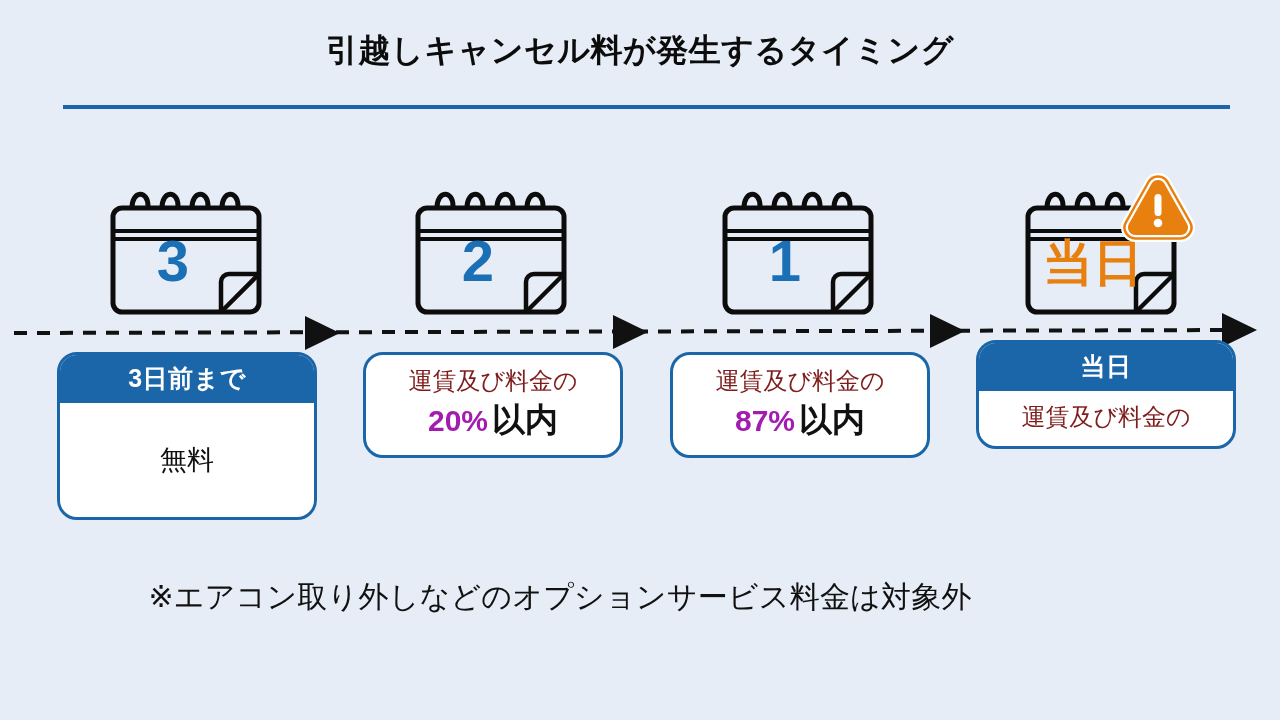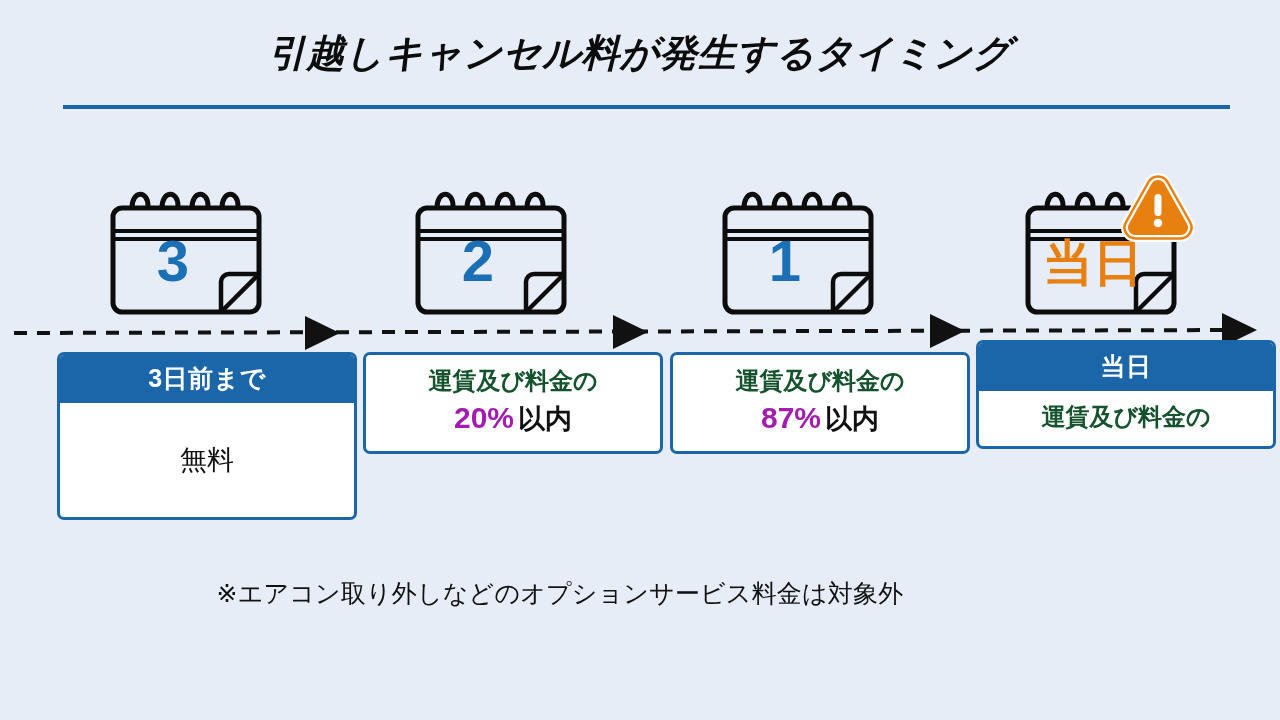--- a/index.html
+++ b/index.html
@@ -22,26 +22,25 @@
     height: 720px;
   }
 
   
   .title {
     position: absolute;
     left: 0;
     top: 33px;
     width: 1280px;
     text-align: center;
-    font-size: 38px;
+    font-size: 32px;
     font-weight: bold;
     color: #0c0c0c;
     letter-spacing: 0.5px;
     line-height: 1.1;
-    font-style: italic;
   }
   .title-rule {
     position: absolute;
     left: 63px;
     top: 105px;
     width: 1167px;
     height: 4px;
     background: #1b66a8;
   }
 
@@ -59,23 +58,23 @@
   .cal {
     position: absolute;
     width: 150px;
     height: 150px;
   }
   .cal svg { display: block; overflow: visible; }
 
   
   .card {
     position: absolute;
-    width: 300px;
+    width: 260px;
     border: 3px solid #1b66a8;
-    border-radius: 7px;
+    border-radius: 20px;
     background: #ffffff;
     overflow: hidden;
     box-sizing: border-box;
   }
   .card-head {
     background: #1b66a8;
     color: #ffffff;
     font-size: 25px;
     font-weight: bold;
     text-align: center;
@@ -84,57 +83,57 @@
     line-height: 1.15;
   }
   .card-body {
     text-align: center;
     color: #111111;
     padding: 11px 4px 14px;
     line-height: 1.28;
   }
   .body-line1 {
     font-size: 24px;
-    font-weight: bold;
-    color: #14532d;
+    font-weight: normal;
+    color: #7f1d1d;
     display: block;
   }
   .body-line2 {
     font-size: 27px;
     display: block;
     margin-top: 2px;
     white-space: nowrap;
   }
   .pct {
     color: #a21caf;
     font-weight: bold;
     font-size: 30px;
   }
   .within {
     color: #111111;
     font-weight: bold;
-    font-size: 27px;
+    font-size: 33px;
     margin-left: 4px;
   }
   .free-text {
     font-size: 27px;
     color: #111111;
     display: block;
     padding: 6px 0 26px;
     margin-top: 23px;
   }
 
   
   .footnote {
     position: absolute;
     left: 0;
     top: 577px;
     width: 1120px;
     text-align: center;
-    font-size: 25px;
+    font-size: 30px;
     color: #111111;
     font-weight: normal;
     letter-spacing: 0.2px;
   }
 </style>
 </head>
 <body>
 
 <div id="stage">
 

